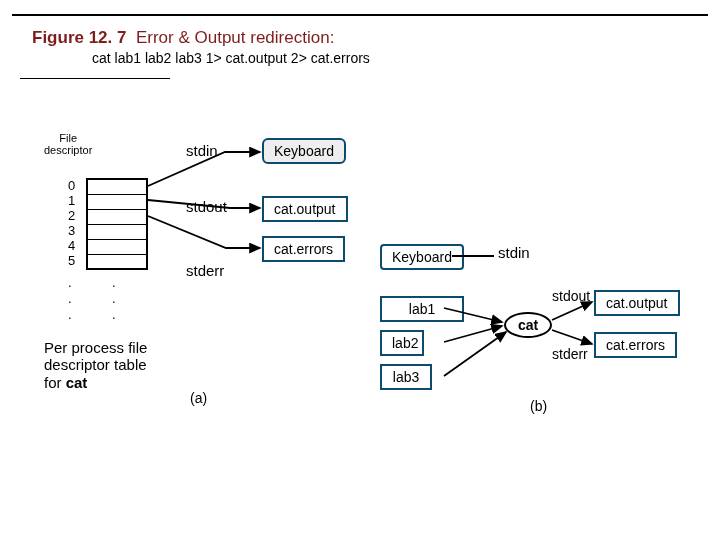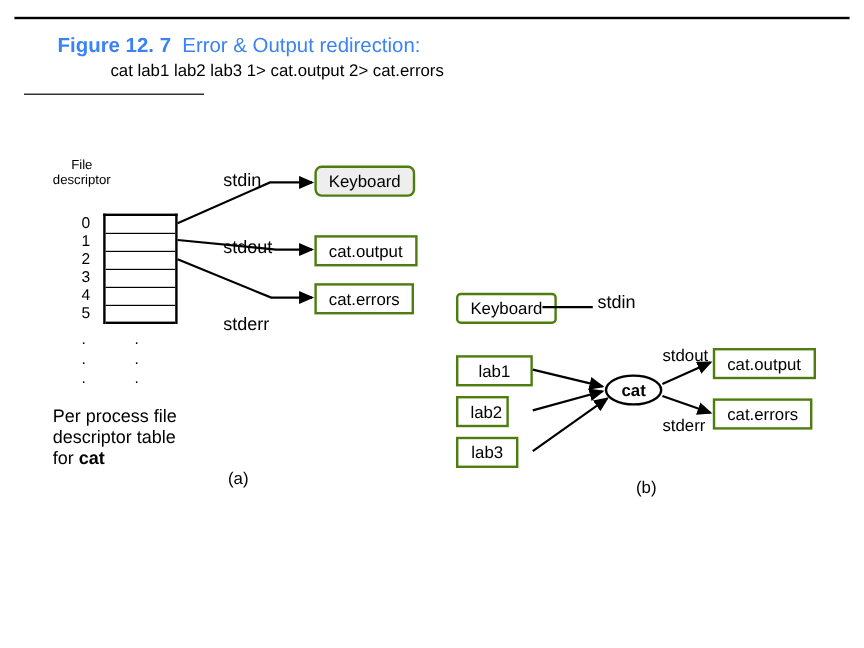--- a/index.html
+++ b/index.html
@@ -9,22 +9,21 @@
     background: #fff;
     font-family: Arial, Helvetica, sans-serif;
     position: relative;
     overflow: hidden;
   }
   .title-line {
     position: absolute;
     top: 28px;
     left: 32px;
     font-size: 17px;
-    color: #3b82f6;
-    margin-left: 16px;
+    color: #7f1d1d;
   }
   .title-line .bold { font-weight: bold; }
   .subtitle {
     position: absolute;
     top: 50px;
     left: 92px;
     font-size: 14px;
     color: #000;
   }
   .top-rule {
@@ -99,42 +98,42 @@
   .stream-label {
     position: absolute;
     font-size: 15px;
   }
   .stdin-a  { top: 142px; left: 186px; }
   .stdout-a { top: 198px; left: 186px; }
   .stderr-a { top: 262px; left: 186px; }
 
   .box {
     position: absolute;
-    border: 2px solid #4d7c0f;
+    border: 2px solid #0c4a6e;
     background: #fff;
     font-size: 14px;
     padding: 3px 10px;
     white-space: nowrap;
   }
   .box.bold { font-weight: normal; }
   .box.rounded { border-radius: 6px; background: #eee; }
   .kb-a { top: 138px; left: 262px; }
   .co-a { top: 196px; left: 262px; }
   .ce-a { top: 236px; left: 262px; }
 
   .part-a-label {
     position: absolute;
     top: 390px;
     left: 190px;
     font-size: 14px;
   }
 
   
   .kb-b { top: 244px; left: 380px; background:#fff; border-radius:4px; }
-  .lab1 { top: 296px; left: 380px; width: 64px; text-align:center; }
+  .lab1 { top: 296px; left: 380px; width: 84px; text-align:center; }
   .lab2 { top: 330px; left: 380px; width: 44px; text-align:center; }
   .lab3 { top: 364px; left: 380px; width: 52px; text-align:center; }
   .cat-oval {
     position: absolute;
     top: 312px;
     left: 504px;
     width: 48px;
     height: 26px;
     border: 2px solid #000;
     border-radius: 50%;

